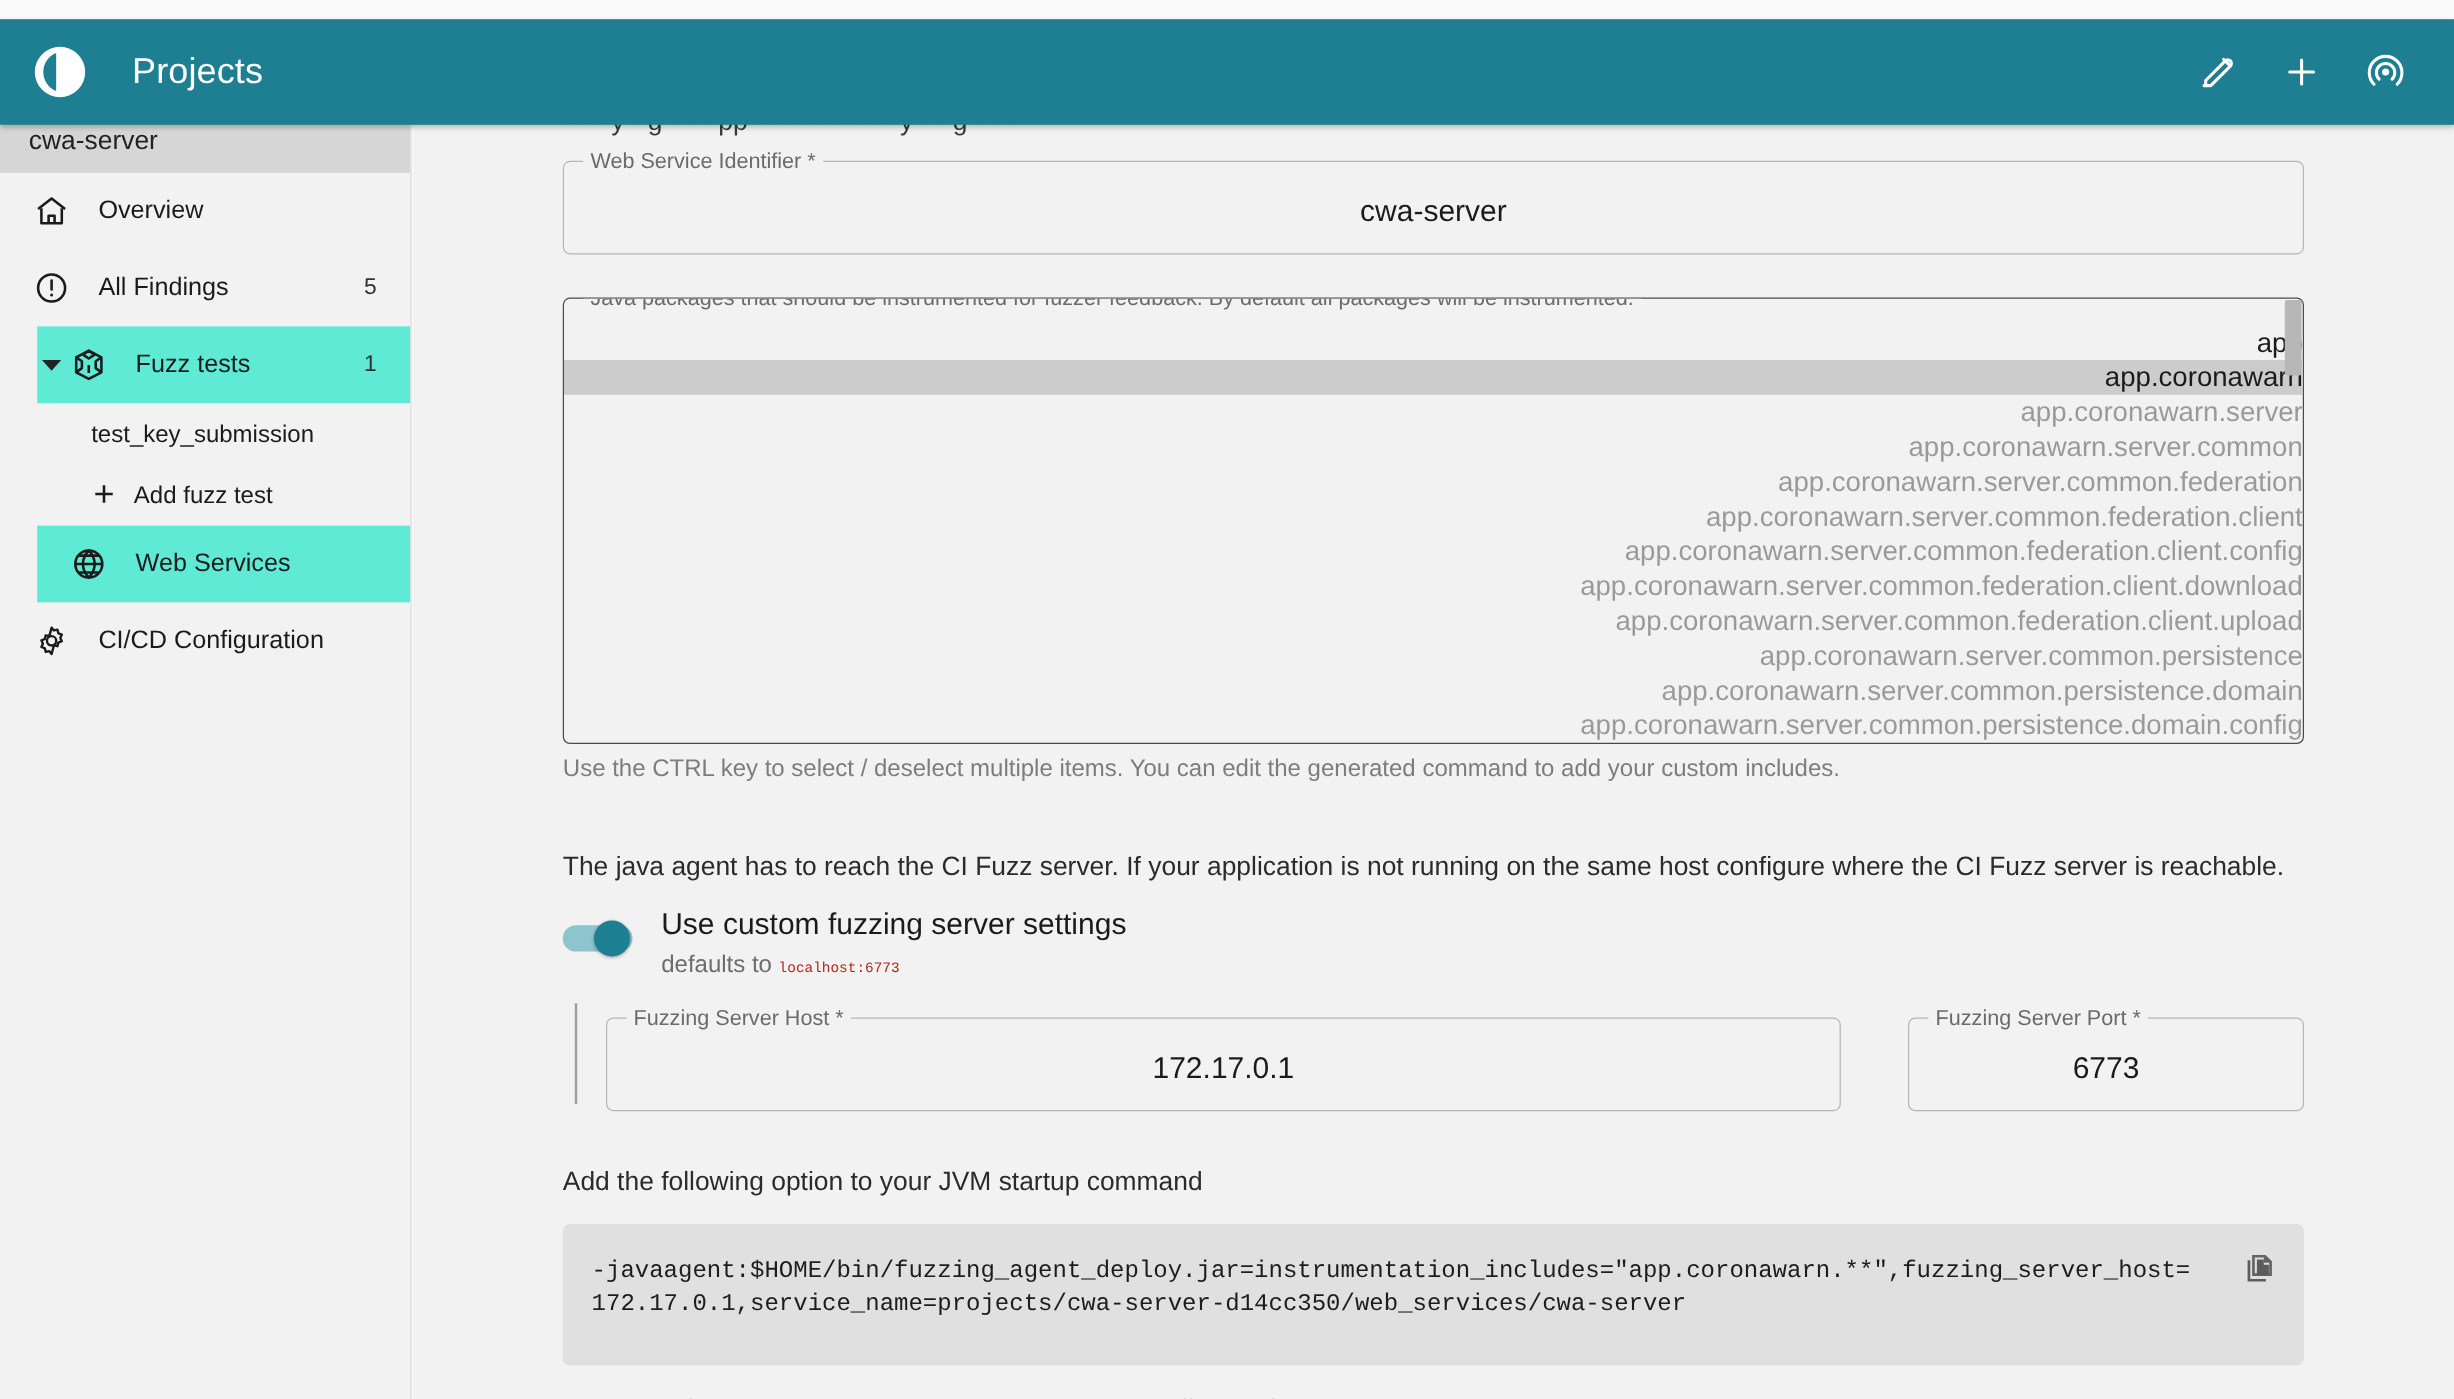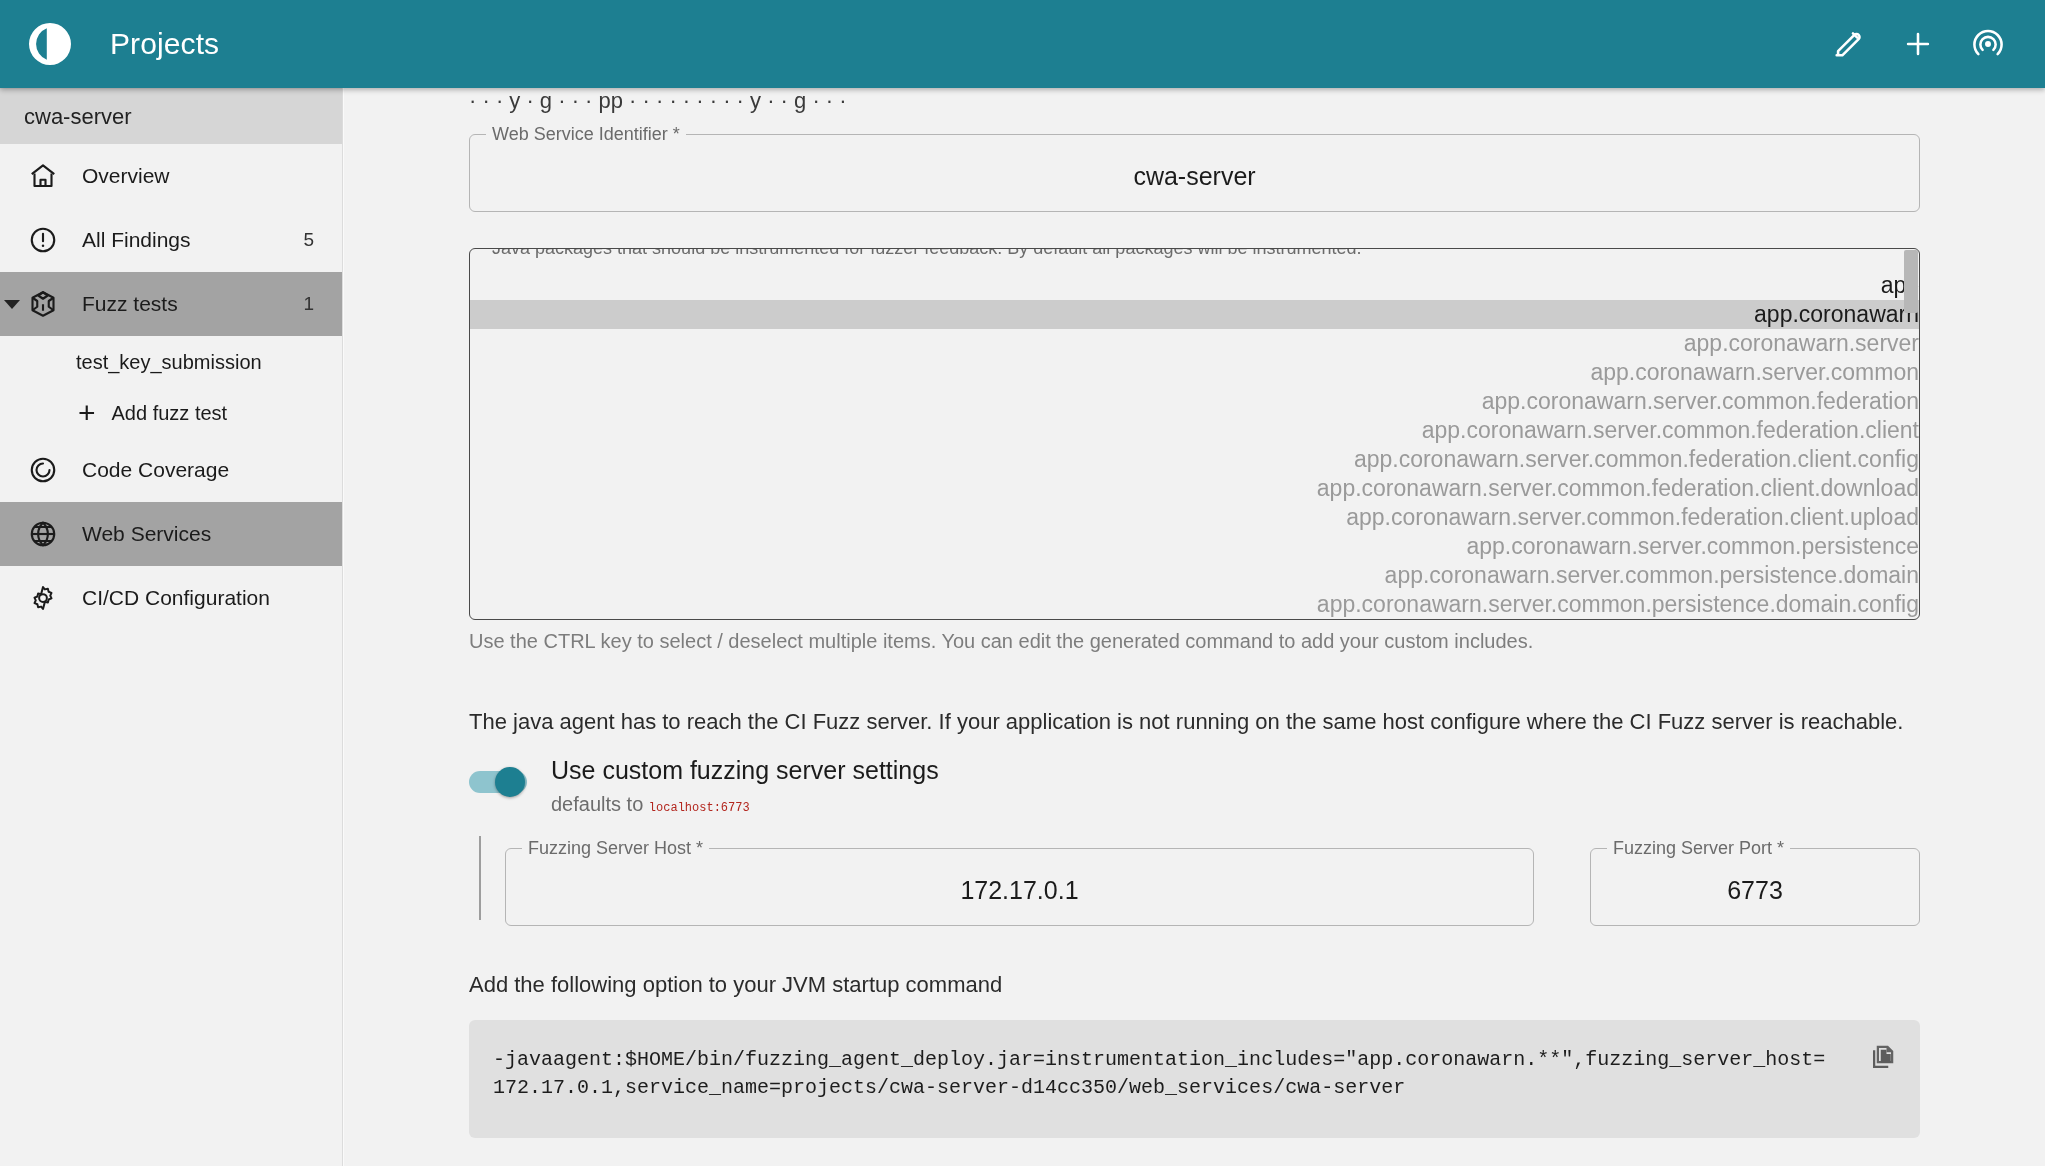--- a/index.html
+++ b/index.html
@@ -6,21 +6,21 @@
   html, body {
     width: 2045px; height: 1166px;
     overflow: hidden;
     background: #fafafa;
     font-family: "Liberation Sans", sans-serif;
     -webkit-font-smoothing: antialiased;
   }
 
   
   .appbar {
-    position: absolute; top: 0; left: 0;
+    position: absolute; top: 16px; left: 0;
     width: 2045px; height: 88px;
     background: #1d7f91;
     display: flex; align-items: center;
     z-index: 30;
     box-shadow: 0 2px 5px rgba(0,0,0,.28);
   }
   .brand-logo { margin-left: 26px; width: 48px; height: 48px; display:block; }
   .app-title {
     margin-left: 36px;
     color: #ffffff;
@@ -54,21 +54,21 @@
     font-size: 22px; color: #222;
     border-top: 1px solid #cfcfcf;
   }
   .nav-item {
     height: 64px;
     display: flex; align-items: center;
     padding-left: 26px;
     cursor: pointer;
     position: relative;
   }
-  .nav-item.active { background: #a3a3a3; }
+  .nav-item.active { background: #5eead4; margin-left: 31px; }
   .nav-icon {
     width: 34px; height: 34px;
     display: flex; align-items: center; justify-content: center;
     flex: 0 0 34px;
   }
   .nav-icon svg { width: 30px; height: 30px; display: block; }
   .nav-label {
     margin-left: 22px;
     font-size: 21px;
     color: #1b1b1b;
@@ -399,29 +399,20 @@
 
   <div class="subnav-item">
     <span>test_key_submission</span>
   </div>
 
   <div class="subnav-add">
     <span class="plus">+</span>
     <span>Add fuzz test</span>
   </div>
 
-  <div class="nav-item">
-    <span class="nav-icon">
-      <svg viewBox="0 0 24 24" fill="none" stroke="#1b1b1b" stroke-width="1.7" stroke-linecap="round">
-        <circle cx="12" cy="12" r="9"></circle>
-        <path d="M12 6.8a5.2 5.2 0 1 0 5.2 5.2"></path>
-      </svg>
-    </span>
-    <span class="nav-label">Code Coverage</span>
-  </div>
 
   <div class="nav-item active">
     <span class="nav-icon">
       <svg viewBox="0 0 24 24" fill="none" stroke="#1b1b1b" stroke-width="1.7">
         <circle cx="12" cy="12" r="9"></circle>
         <path d="M3 12h18"></path>
         <path d="M12 3c2.6 2.6 3.9 5.6 3.9 9s-1.3 6.4-3.9 9c-2.6-2.6-3.9-5.6-3.9-9S9.4 5.6 12 3z"></path>
         <path d="M5.1 6.4h13.8M5.1 17.6h13.8"></path>
       </svg>
     </span>

